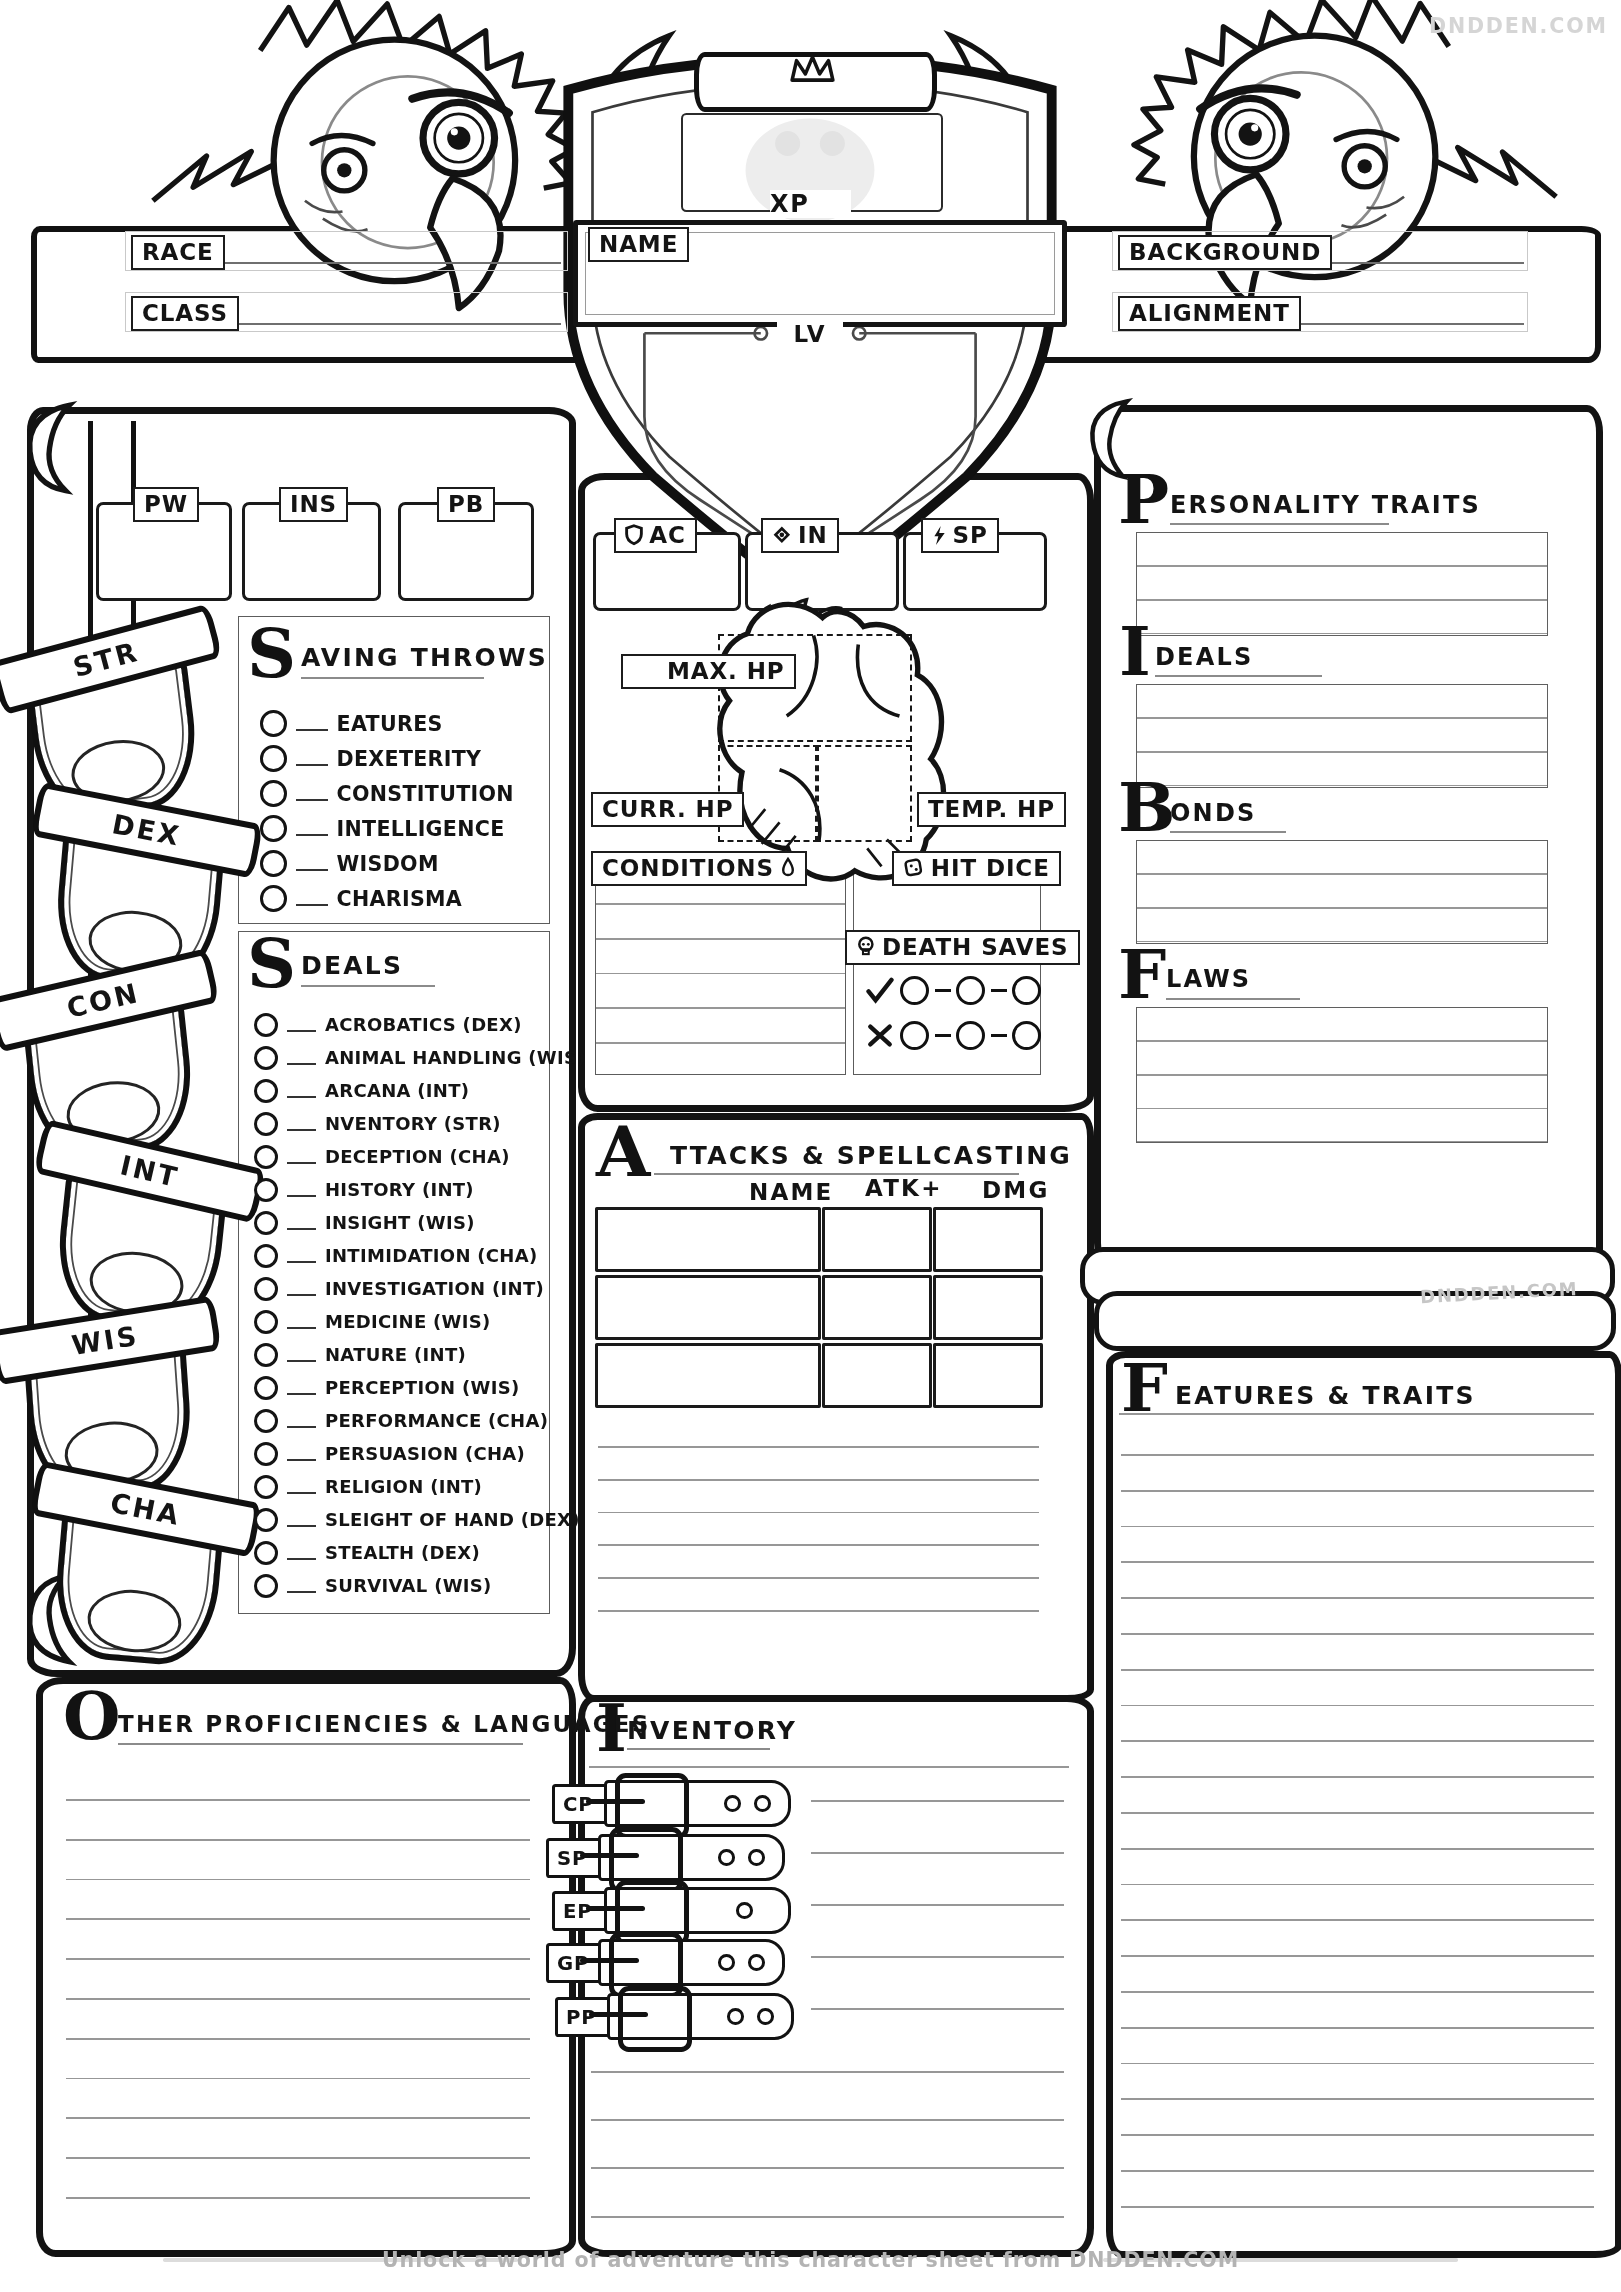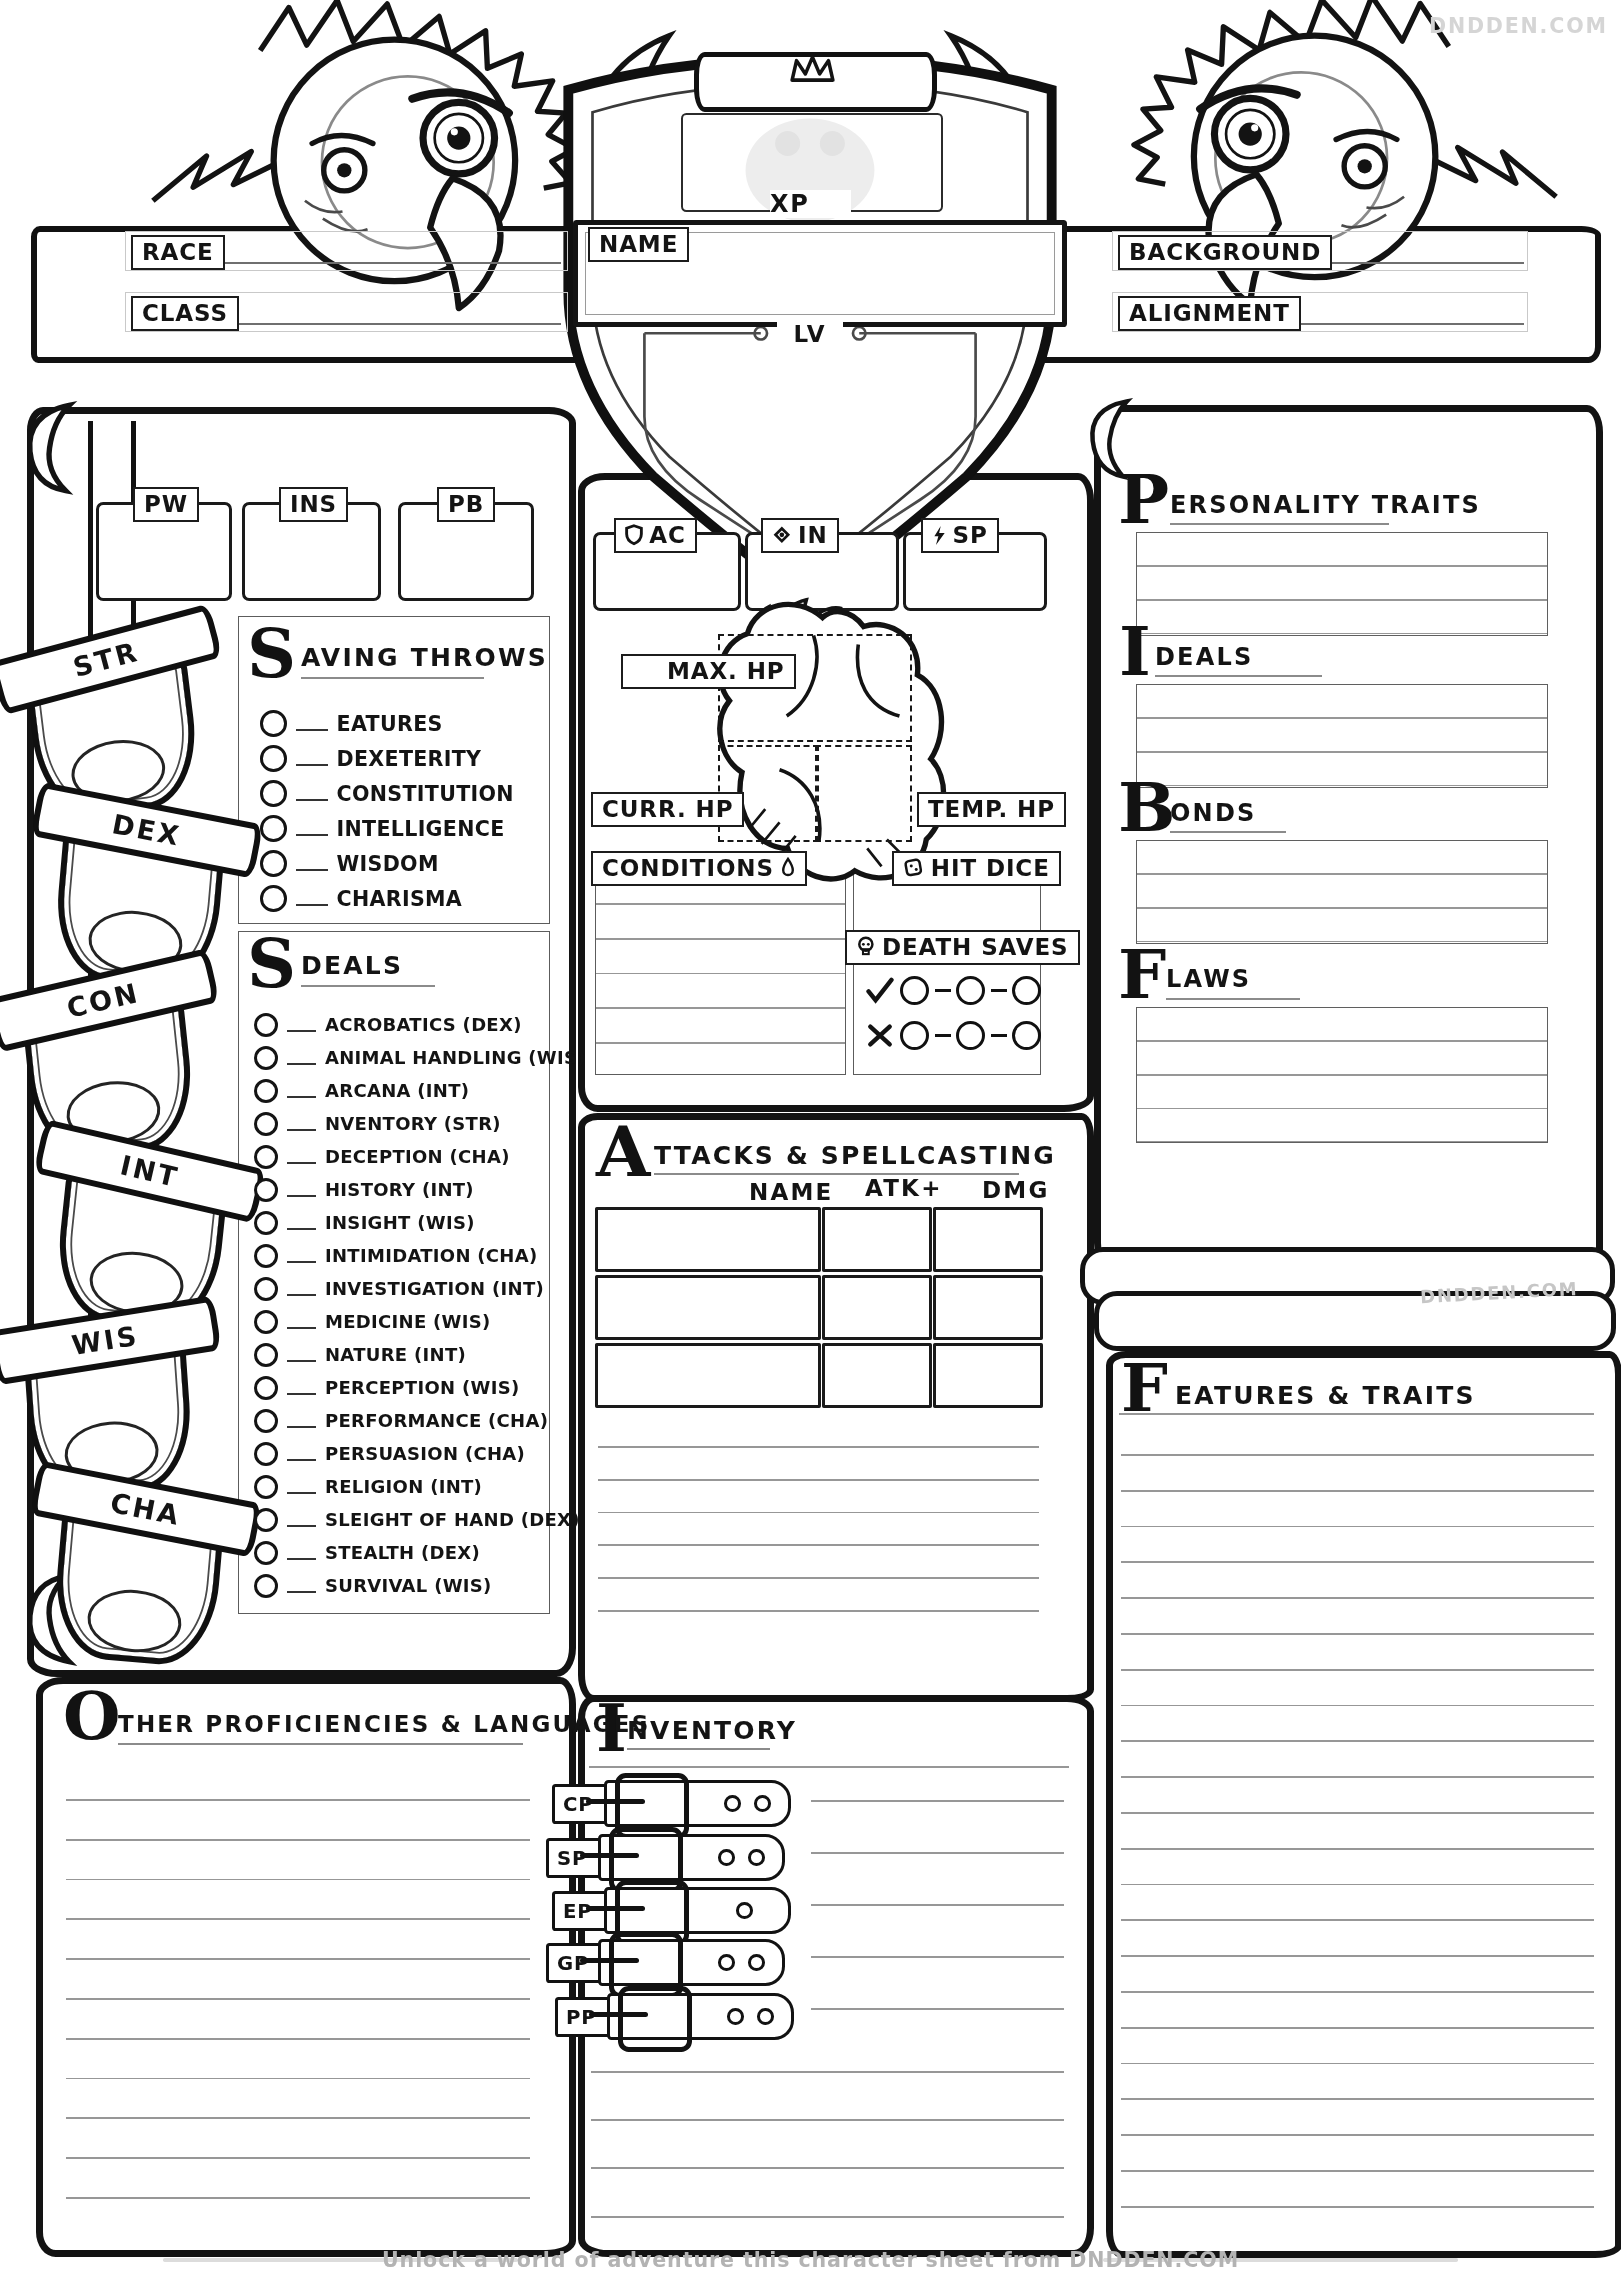--- a/index.html
+++ b/index.html
@@ -525,21 +525,21 @@
       </span>
     <span class="ds-circle"></span>
       <span class="ds-link"></span>
     <span class="ds-circle"></span>
       <span class="ds-link"></span>
     <span class="ds-circle"></span>
   </div>
 
   <div class="panel r3" style="left:578px;top:1113px;width:502px;height:575px;"></div>
   <div class="title-initial" style="left:596px;top:1125px;font-size:70px;">A</div>
-  <div class="title-text" style="left:654px;top:1141px;text-align:right;">TTACKS &amp; SPELLCASTING</div>
+  <div class="title-text" style="left:670px;top:1141px;text-align:right;">TTACKS &amp; SPELLCASTING</div>
   <div class="title-underline" style="left:654px;top:1173px;width:365px;"></div>
 
   <div class="title-text" style="left:749px;top:1179px;font-size:23px;">NAME</div>
   <div class="title-text" style="left:865px;top:1175px;font-size:23px;">ATK+</div>
   <div class="title-text" style="left:982px;top:1177px;font-size:23px;">DMG</div>
 
   <div class="box3" style="left:595px;top:1207px;width:220px;height:59px;border-radius:1.8px;"></div>
   <div class="box3" style="left:822px;top:1207px;width:104px;height:59px;border-radius:1.8px;"></div>
   <div class="box3" style="left:933px;top:1207px;width:104px;height:59px;border-radius:1.8px;"></div>
   <div class="box3" style="left:595px;top:1275px;width:220px;height:59px;border-radius:1.8px;"></div>

